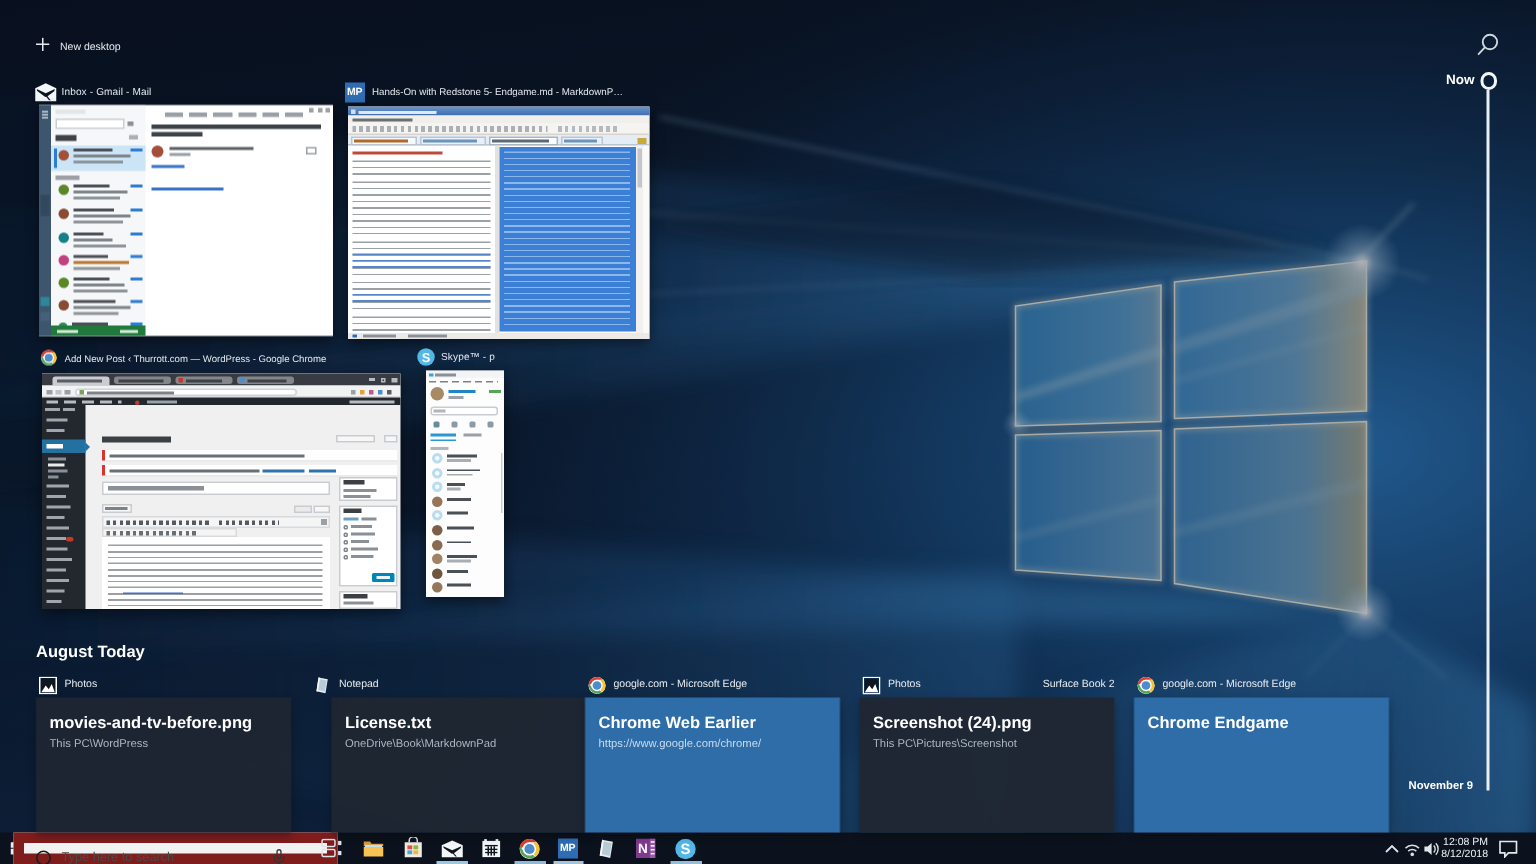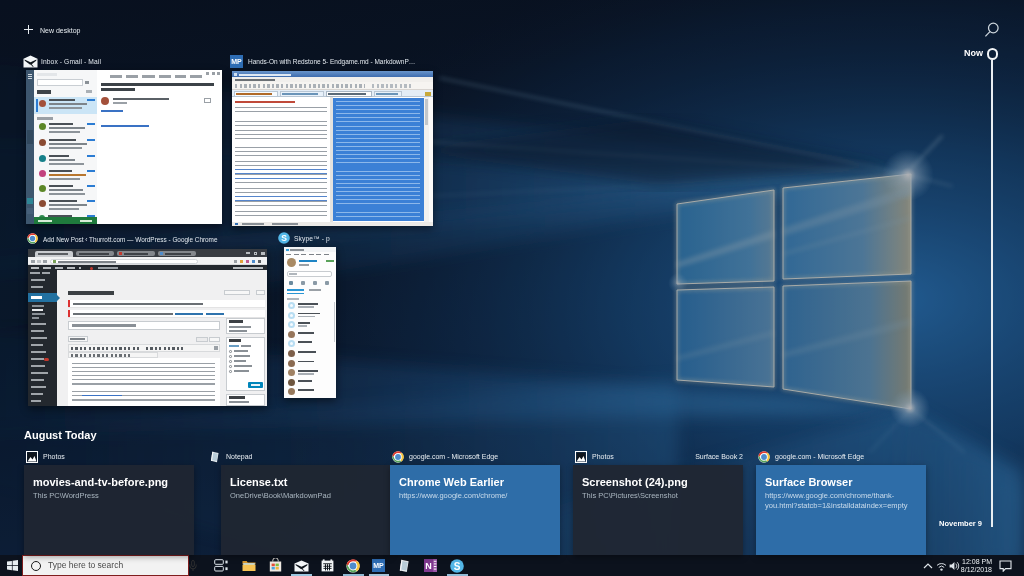--- a/index.html
+++ b/index.html
@@ -130,21 +130,21 @@
 
 <div class="abs" id="taskbar" style="left:0;top:555px;width:1024px;height:21px;background:#0c121d;">
 
   <svg class="abs" style="left:7px;top:5px" width="11" height="11" viewBox="0 0 11 11">
     <polygon points="0,1.6 4.9,0.9 4.9,5.2 0,5.2" fill="#e8eef2"></polygon>
     <polygon points="5.6,0.8 11,0 11,5.2 5.6,5.2" fill="#e8eef2"></polygon>
     <polygon points="0,5.9 4.9,5.9 4.9,10.2 0,9.5" fill="#e8eef2"></polygon>
     <polygon points="5.6,5.9 11,5.9 11,11 5.6,10.3" fill="#e8eef2"></polygon>
   </svg>
 
-  <div class="abs" style="left:22px;top:0;width:167px;height:21px;background:#f2f2f2;border:1px solid #7f1d1d;">
+  <div class="abs" style="left:9px;top:0;width:216px;height:21px;background:#f2f2f2;border:7px solid #7f1d1d;">
     <div class="abs" style="left:8px;top:5px;width:10px;height:10px;border:1.6px solid #1b1b1b;border-radius:50%"></div>
     <div class="abs txt" style="left:25px;top:4px;font-size:8.5px;color:#4a4a4a;white-space:nowrap">Type here to search</div>
     <svg class="abs" style="left:166px;top:4px" width="8" height="12" viewBox="0 0 8 12">
       <rect x="2.7" y="0.5" width="2.6" height="6" rx="1.3" fill="none" stroke="#333" stroke-width="0.9"></rect>
       <path d="M0.8,4.5 v1.2 a3.2,3.2 0 0 0 6.4,0 v-1.2" fill="none" stroke="#333" stroke-width="0.9"></path>
       <line x1="4" y1="8.9" x2="4" y2="11" stroke="#333" stroke-width="0.9"></line>
     </svg>
   </div>
 
   <svg class="abs" style="left:214px;top:4px" width="14" height="13" viewBox="0 0 14 13">
@@ -669,18 +669,17 @@
           <circle cx="7" cy="7" r="6.6" fill="#fff"></circle>
           <path d="M7,7 m-6.6,0 a6.6,6.6 0 0 1 11.4,-4.5 L7,2.5 a4.6,4.6 0 0 0 -4.4,3.2 z" fill="#e33b2e"></path>
           <path d="M12,2.6 a6.6,6.6 0 0 1 -1,9.8 L8.9,8.5 a4.6,4.6 0 0 0 0.6,-5.9 z" fill="#f6c338"></path>
           <path d="M0.9,5 a6.6,6.6 0 0 0 9.9,7.3 L8,9.5 a4.6,4.6 0 0 1 -5.8,-2.2 z" fill="#58a55c"></path>
           <circle cx="7" cy="7" r="4.4" fill="#fff"></circle>
           <circle cx="7" cy="7" r="3.4" fill="#4e8ccc"></circle>
         </svg>
     <div class="clab">google.com  -  Microsoft Edge</div>
   </div>
   <div class="card cblue" style="left:756px">
-    <div class="ct">Surface Browser</div>
-    <div class="cs" style="white-space:nowrap">https://www.google.com/chrome/thank-<br>you.html?statcb=1&amp;installdataindex=empty</div>
+    <div class="ct">Chrome Endgame</div>
   </div>
 </div>
 
 </div>
 
 </body></html>

